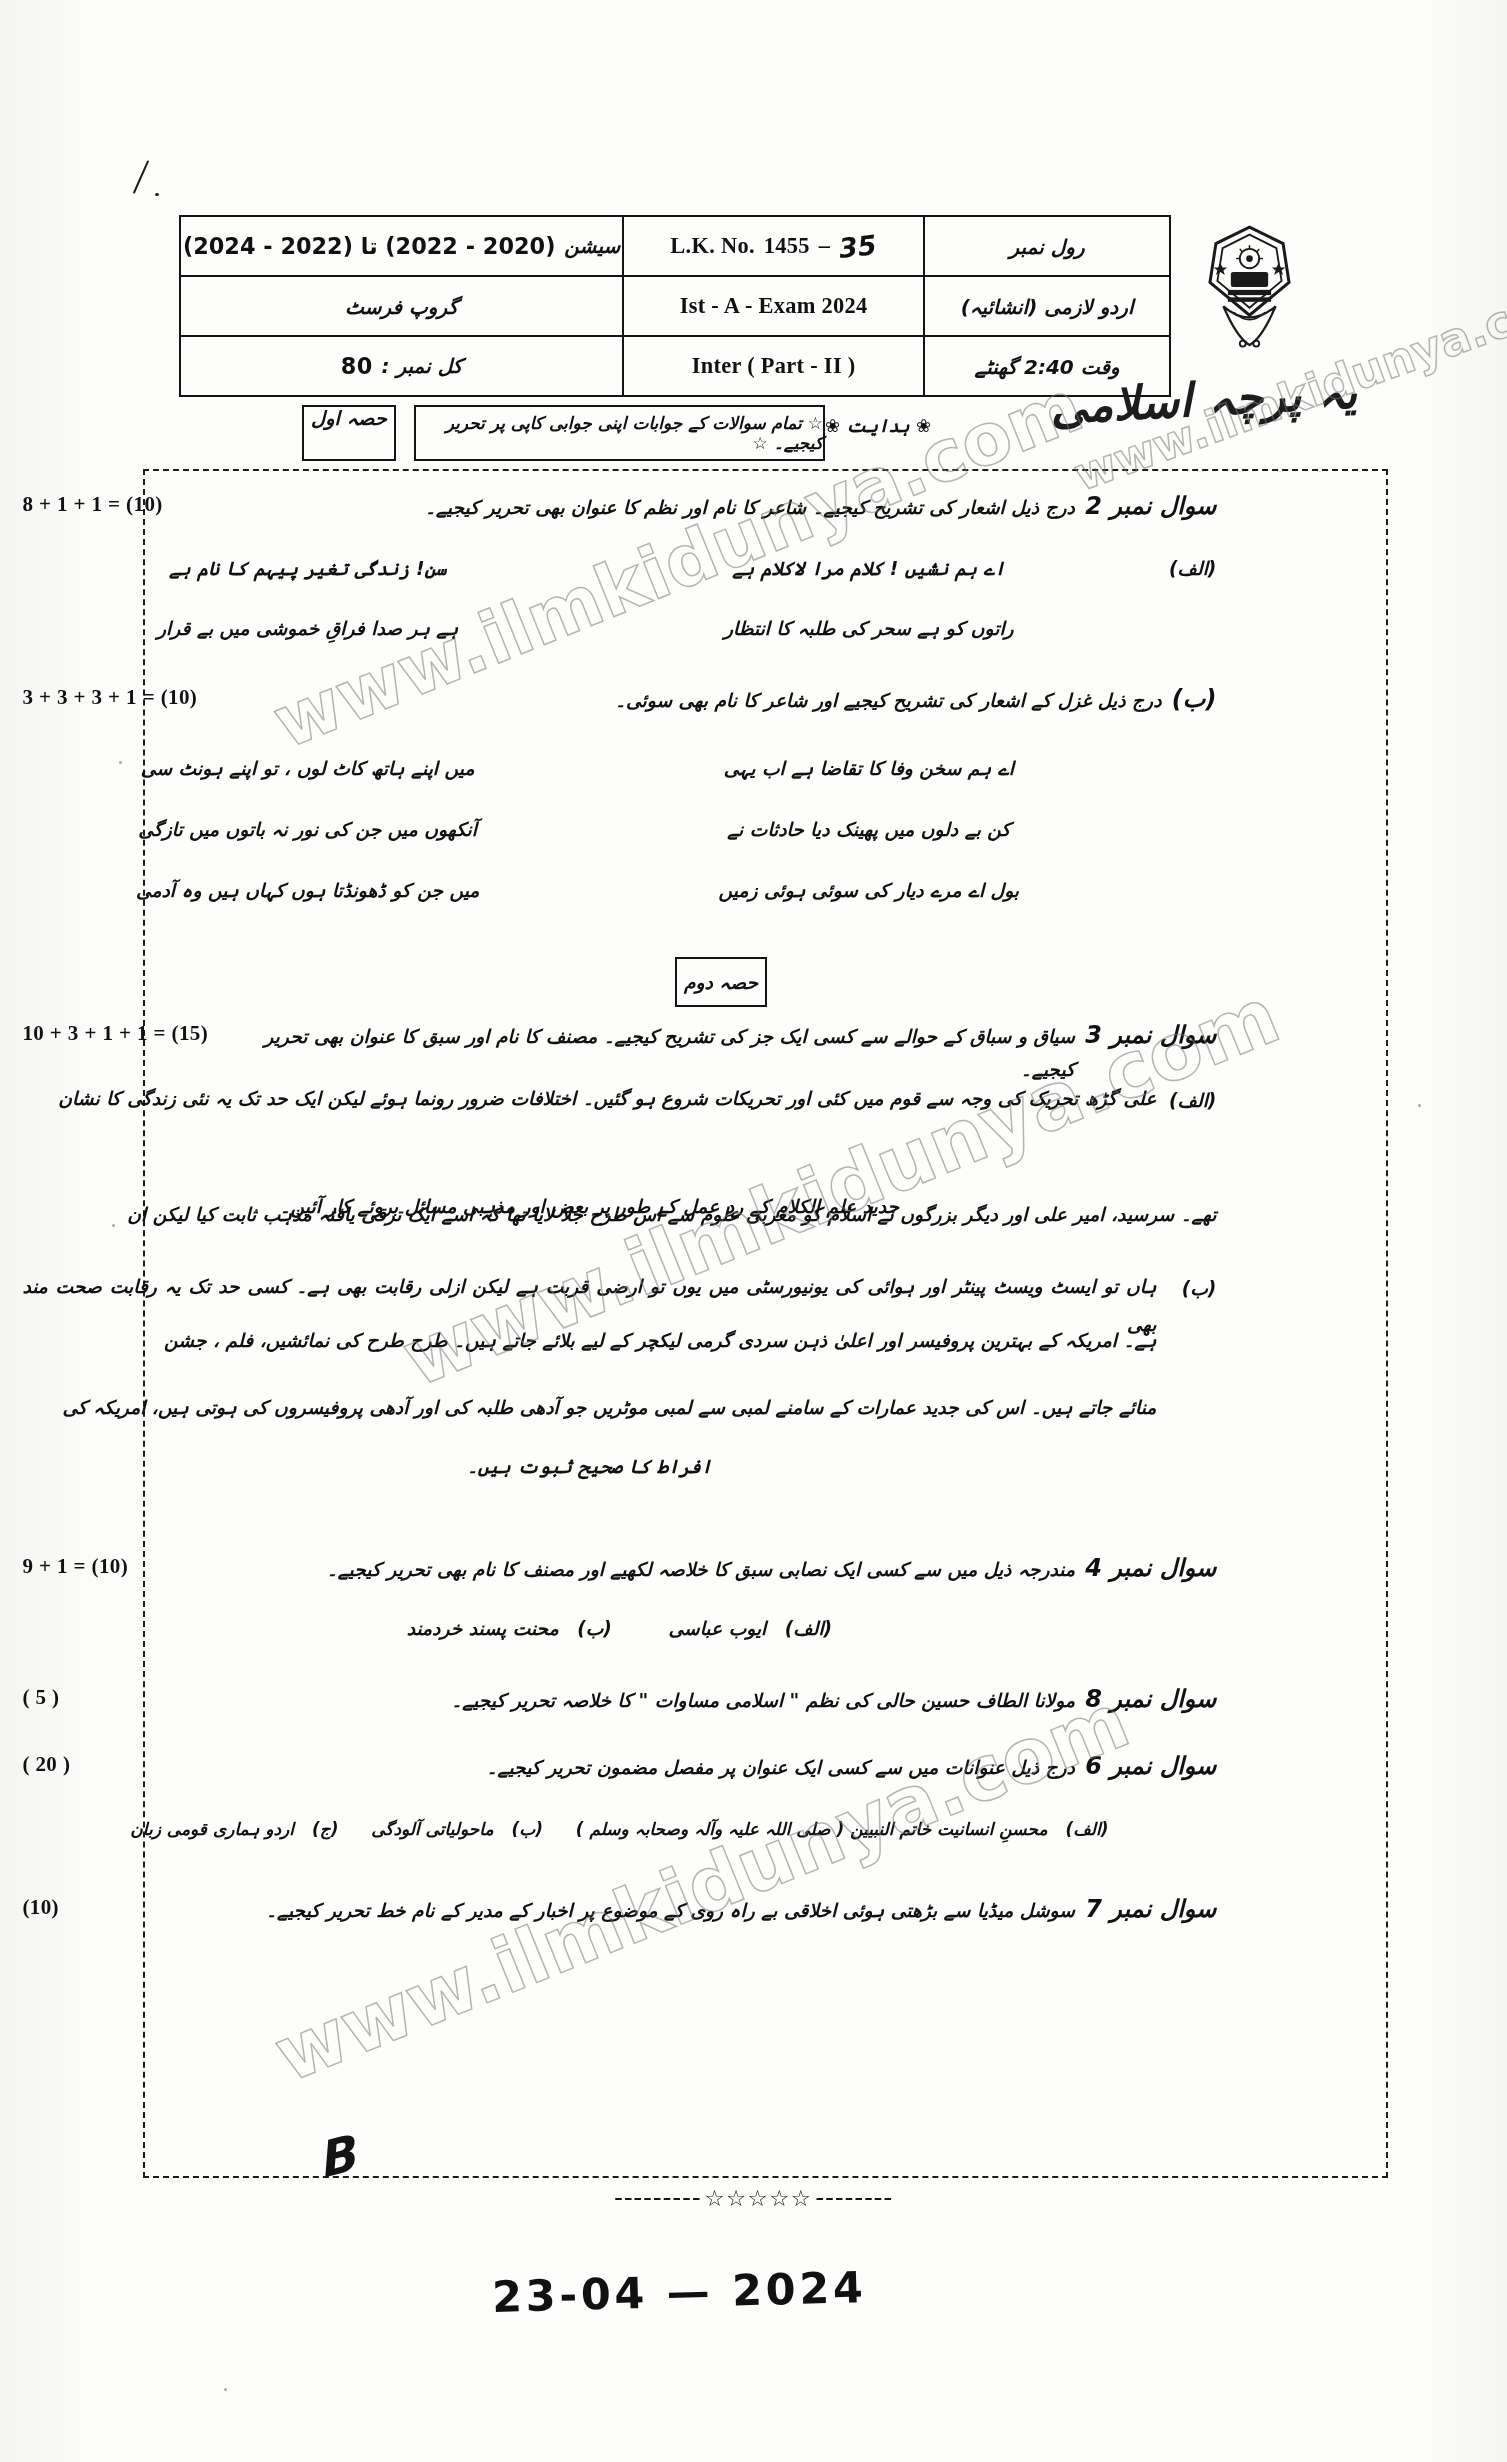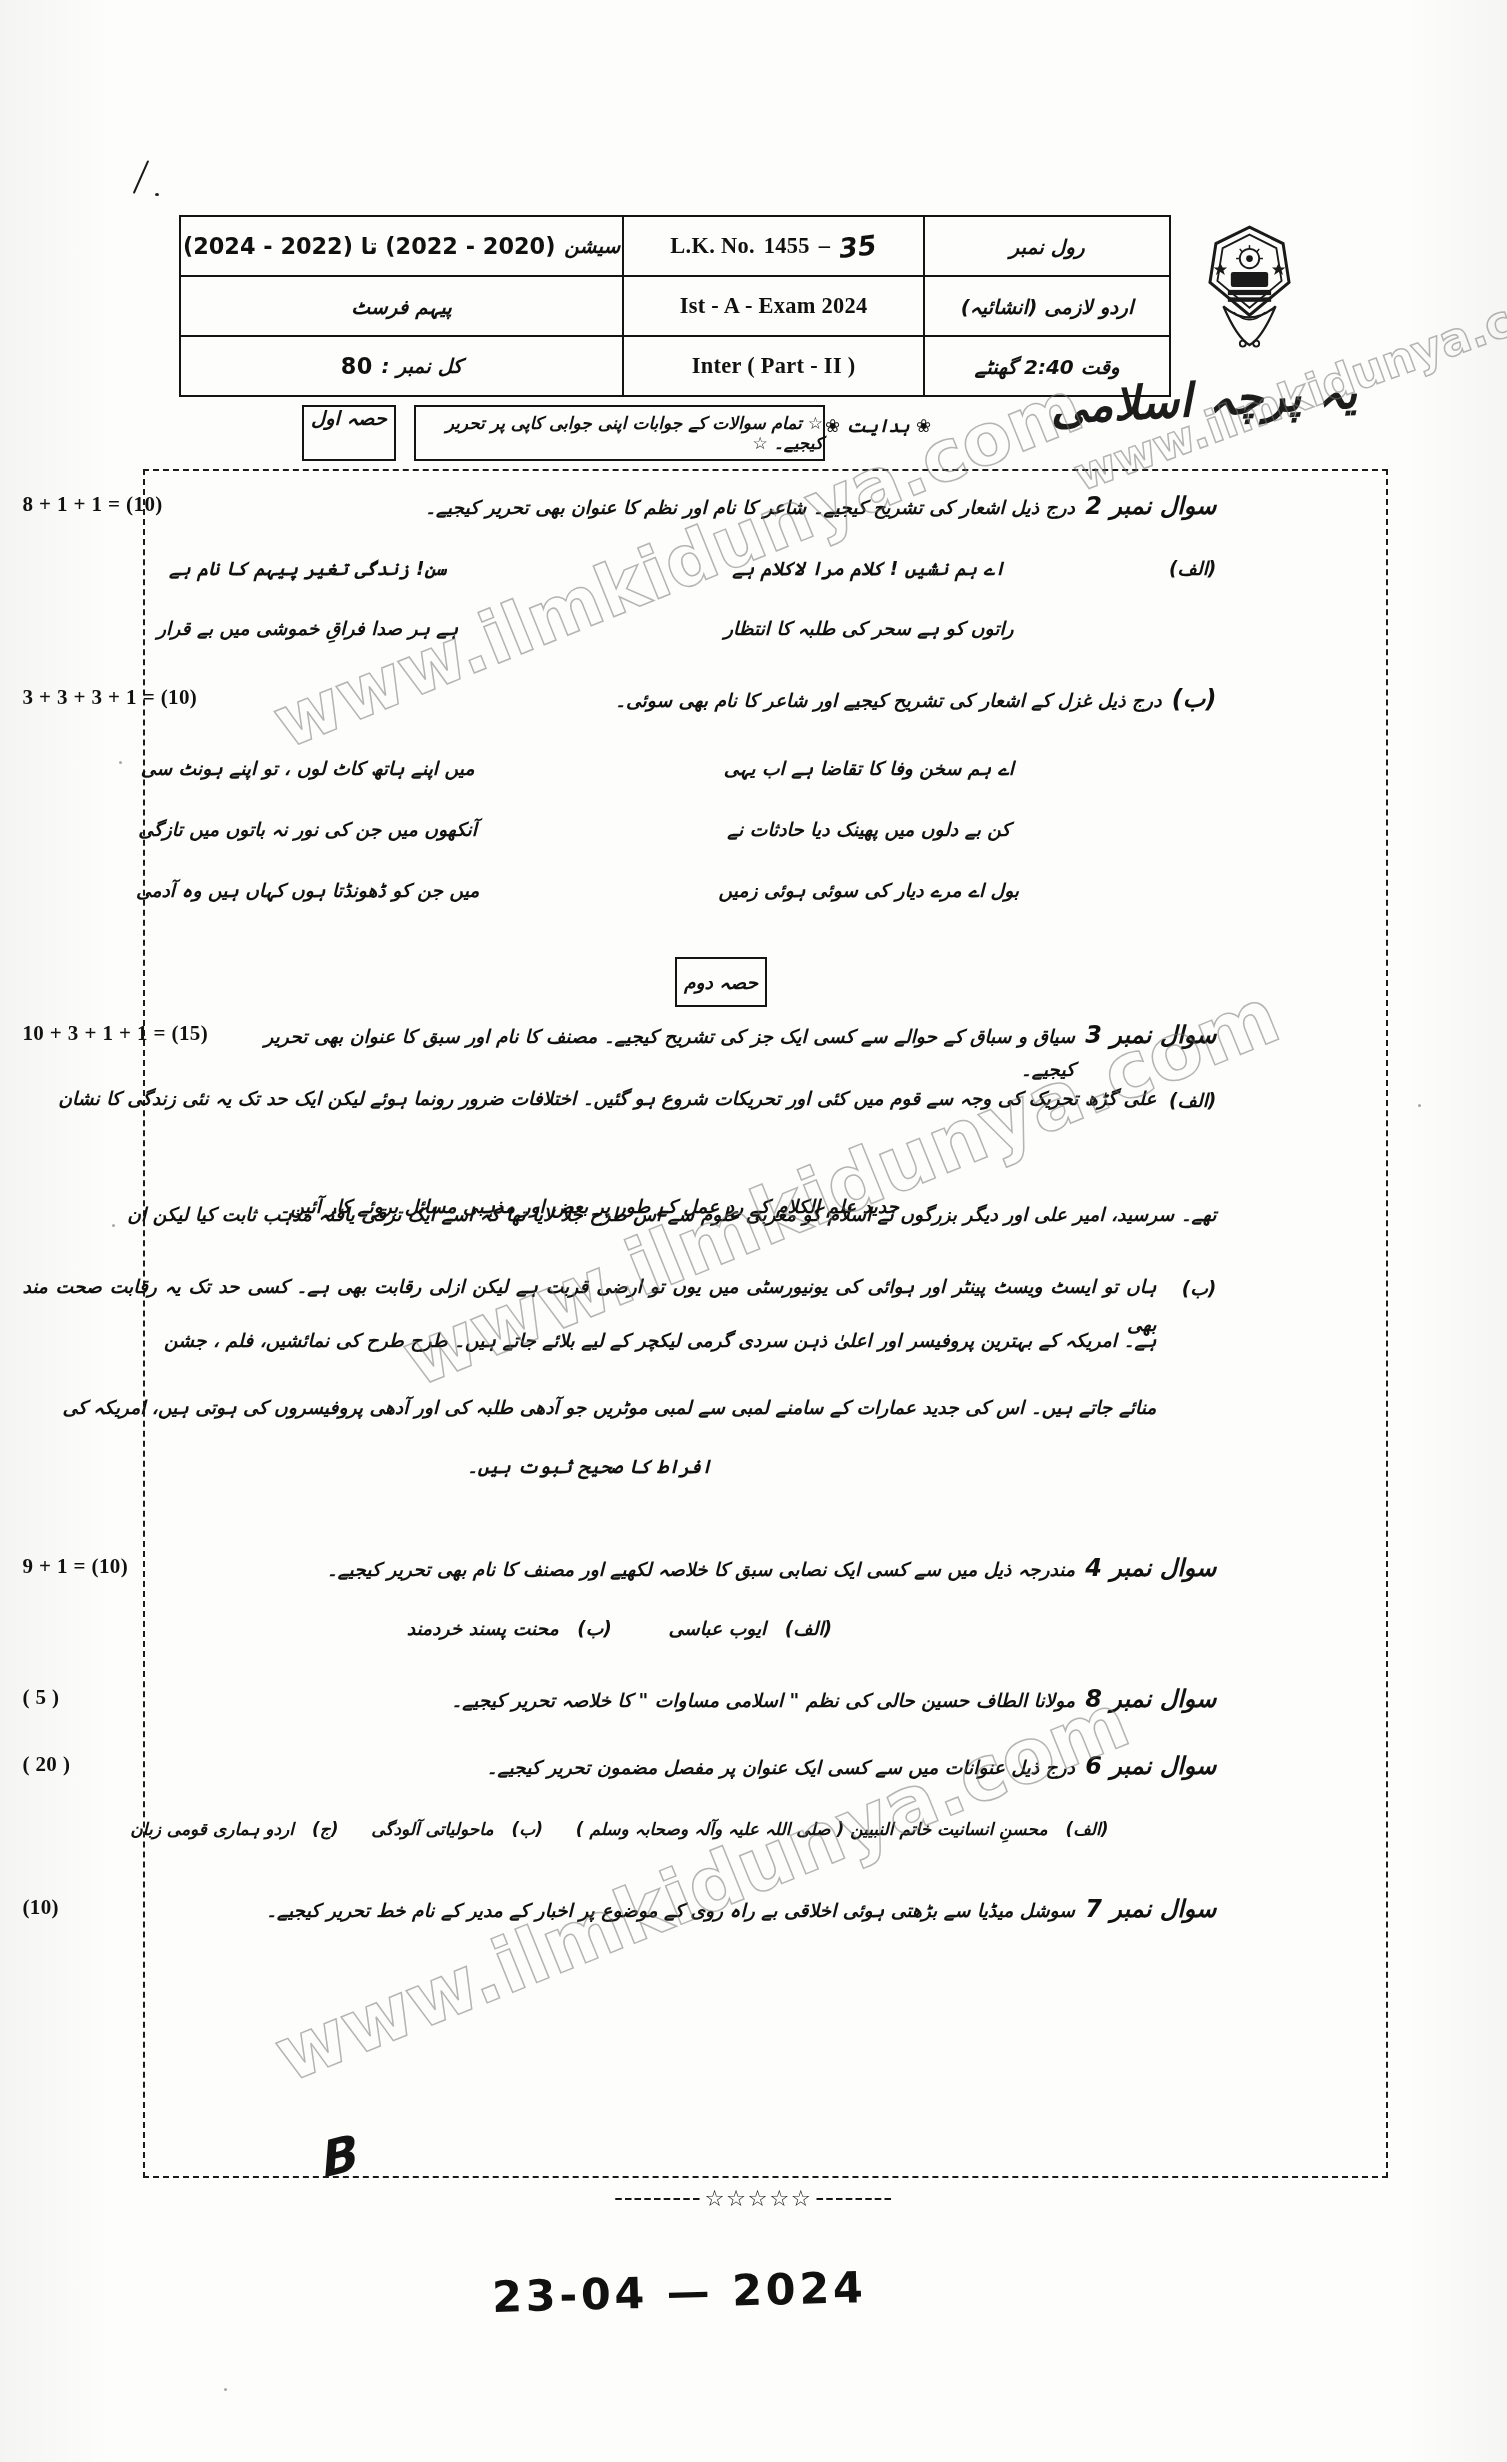--- a/index.html
+++ b/index.html
@@ -404,21 +404,21 @@
           <span class="val-en">–</span>
           <span class="handnum">35</span>
         </div>
       </td>
       <td class="hdr-right urdu">
         <span class="lbl-ur">رول نمبر</span>
       </td>
     </tr>
     <tr>
       <td class="hdr-session urdu">
-        <span class="lbl-ur">پیہم فرسٹ</span>
+        <span class="lbl-ur">گروپ فرسٹ</span>
       </td>
       <td class="hdr-mid">
         <span class="val-en">Ist - A - Exam 2024</span>
       </td>
       <td class="hdr-right urdu">
         <span class="lbl-ur">اردو لازمی  (انشائیہ)</span>
       </td>
     </tr>
     <tr>
       <td class="hdr-session">

